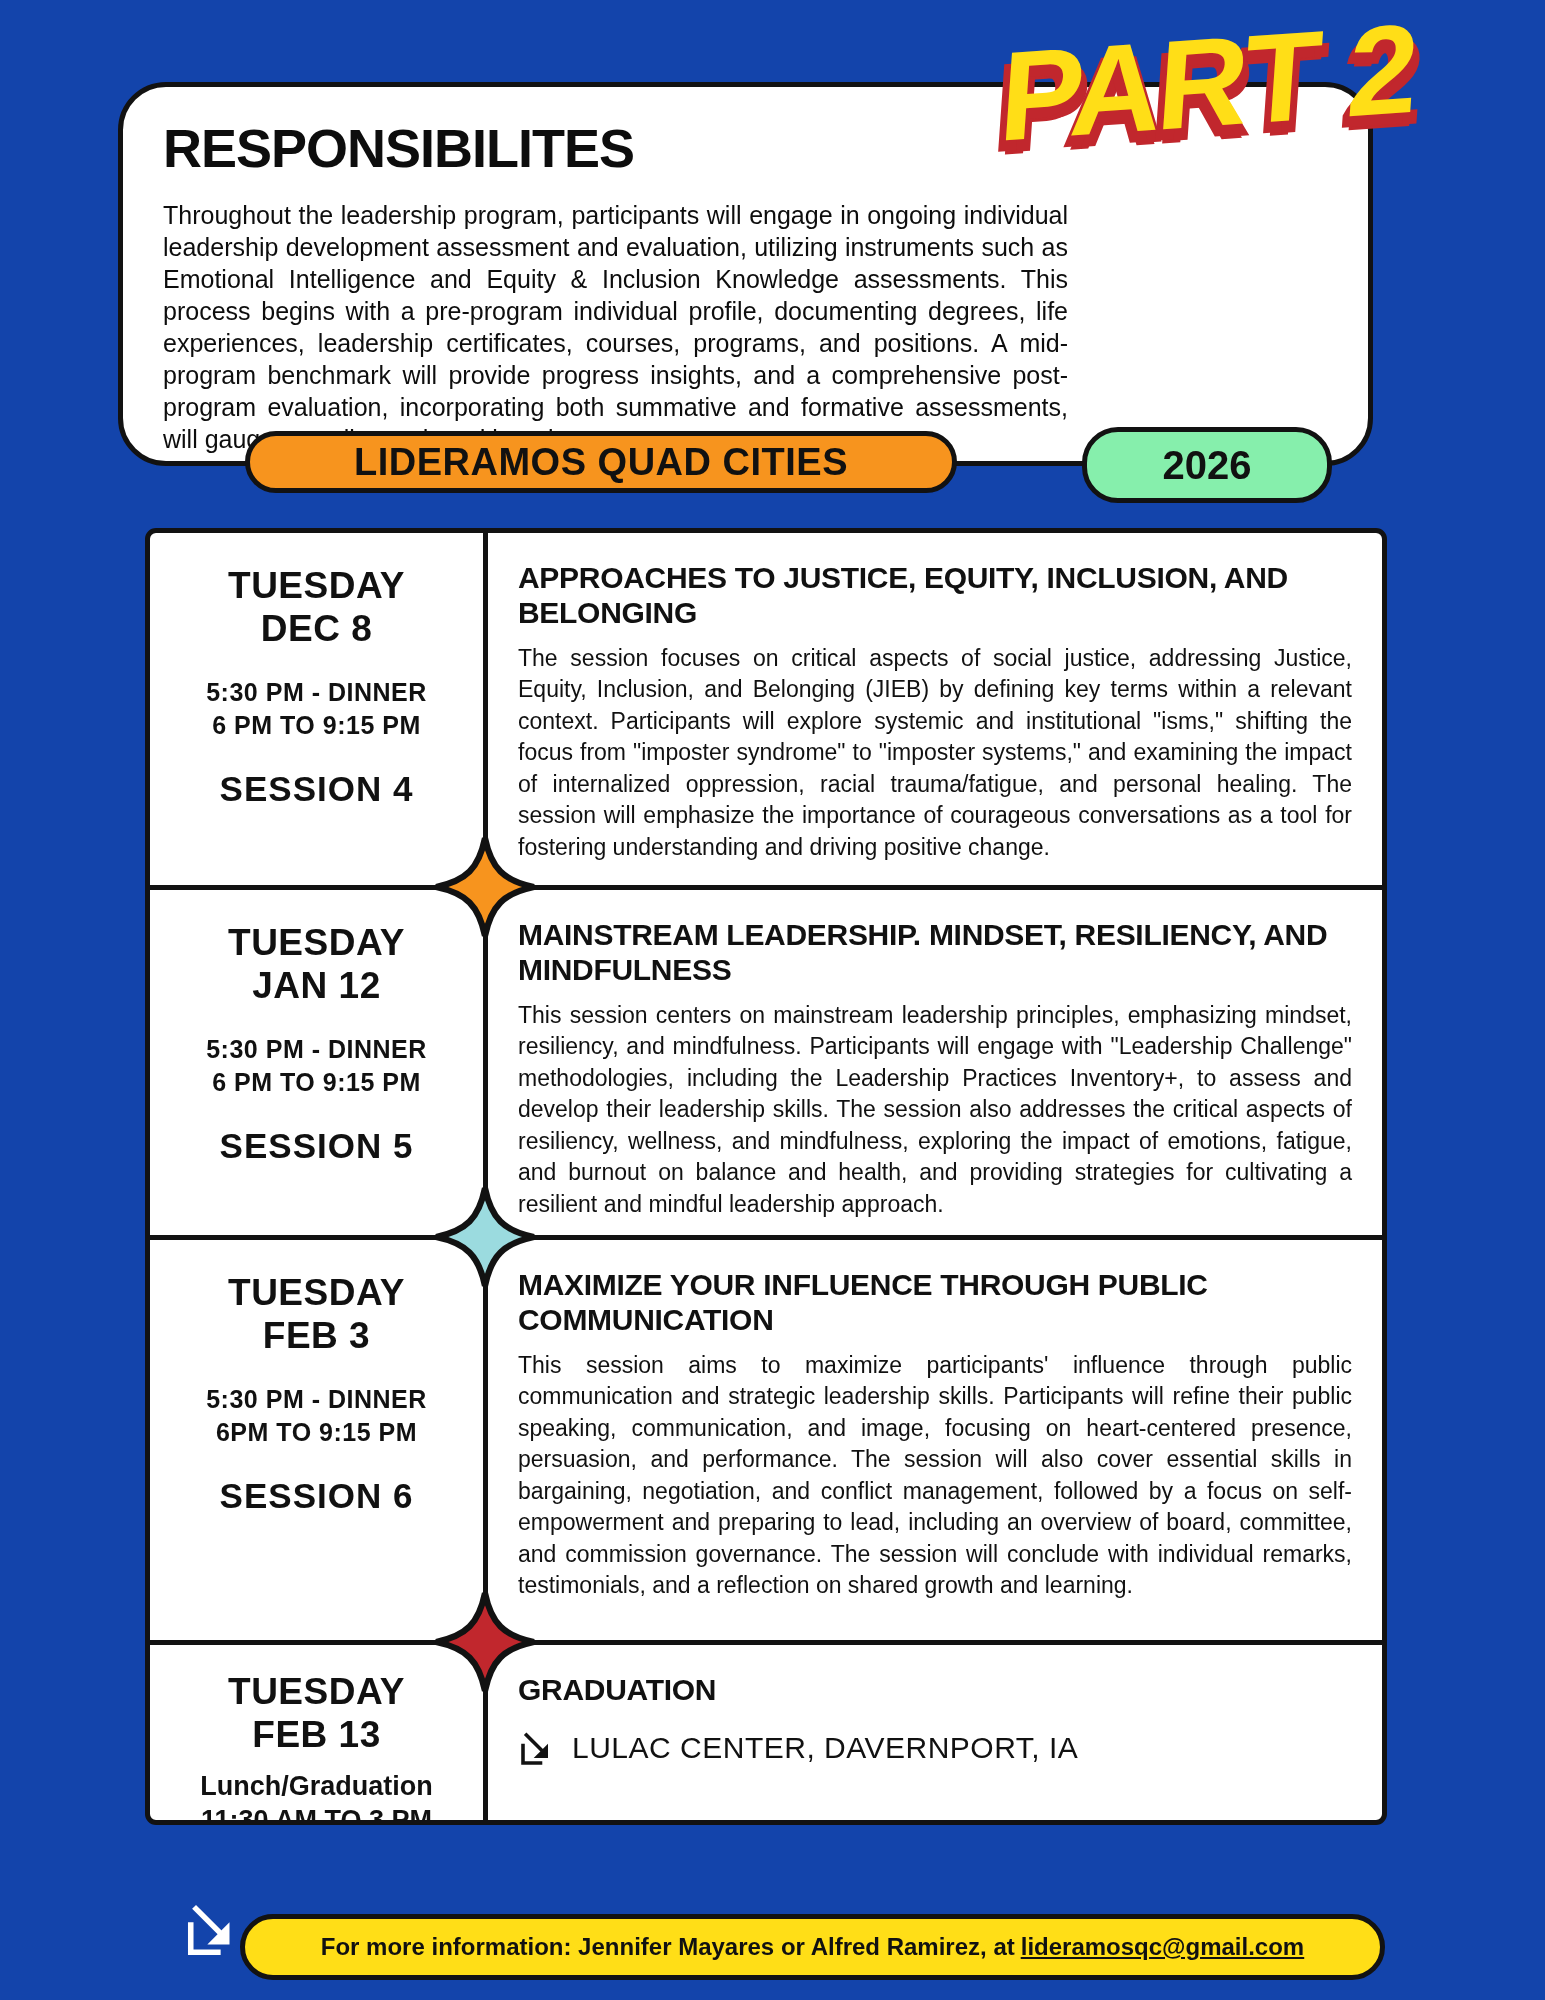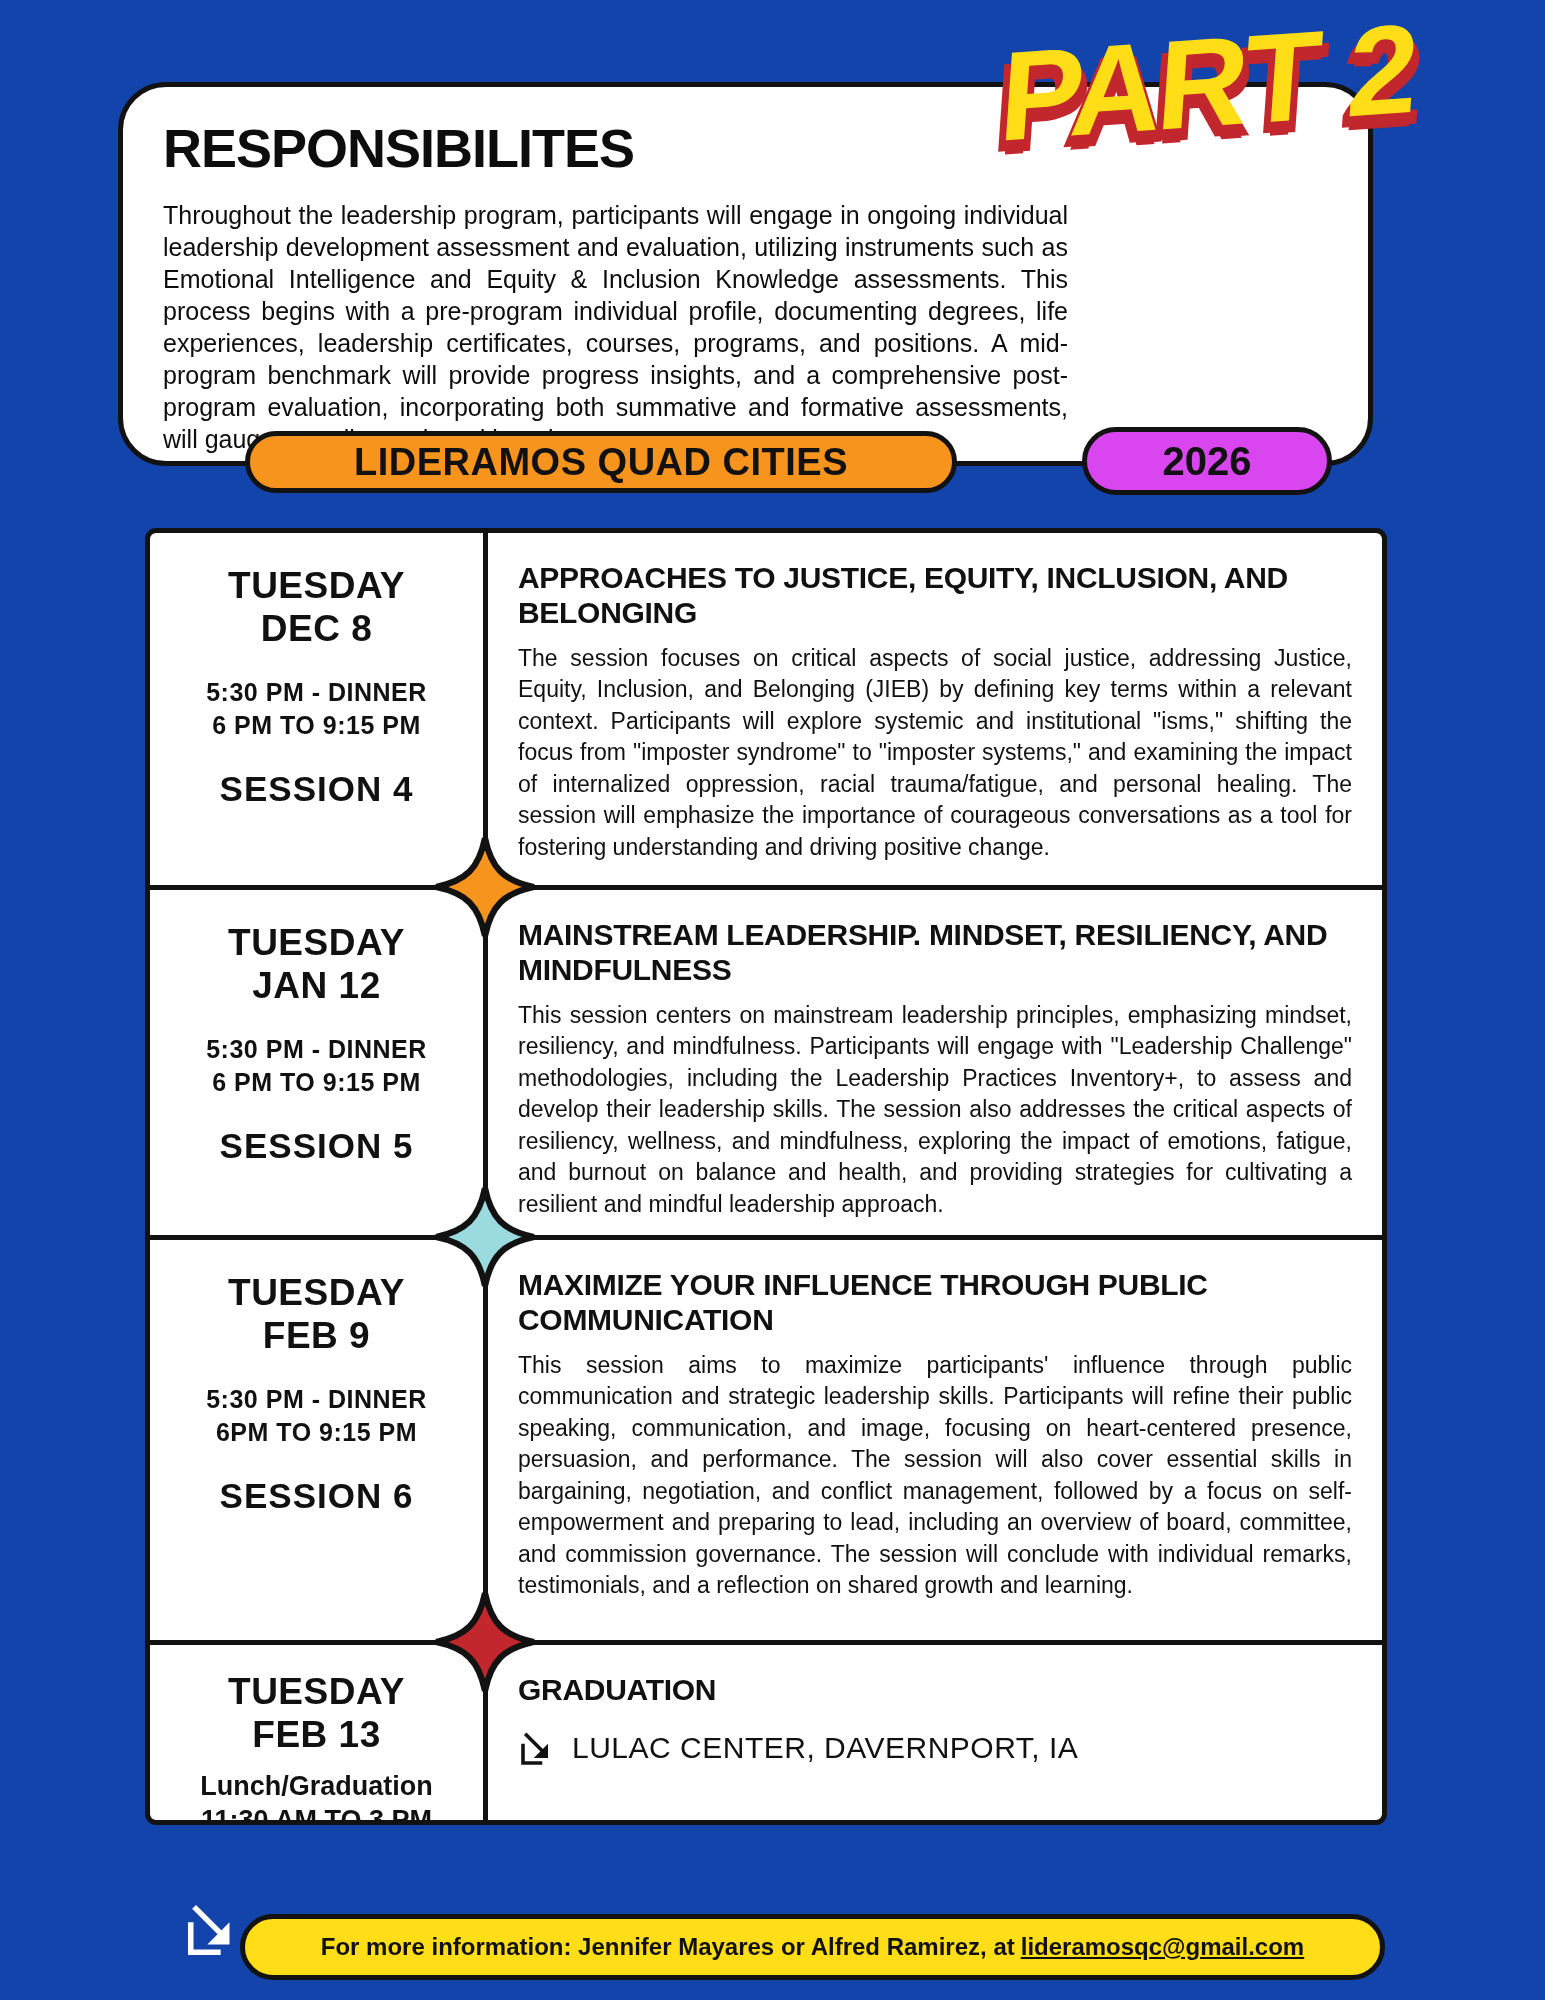--- a/index.html
+++ b/index.html
@@ -29,21 +29,21 @@
     transform:rotate(-4deg) skewX(-8deg);
     text-shadow:-7px 11px 0 #C1272D, 7px 12px 0 #C1272D, 0 14px 0 #C1272D;
     white-space:nowrap;
   }
 
   
   .pill { position:absolute; display:flex; align-items:center; justify-content:center;
           border:5px solid #121212; border-radius:36px; z-index:6; }
   .pill-orange { left:245px; top:431px; width:712px; height:62px; background:#F7941E; }
   .pill-orange span { font-size:38px; font-weight:700; letter-spacing:0.5px; }
-  .pill-yellow { left:1082px; top:427px; width:250px; height:68px; background:#d946ef; }
+  .pill-yellow { left:1082px; top:427px; width:250px; height:76px; background:#86efac; }
   .pill-yellow span { font-size:40px; font-weight:700; }
 
   
   .schedule {
     position:absolute; left:145px; top:528px; width:1242px; height:1297px;
     background:#fff; border:5px solid #121212; border-radius:11px;
     display:grid; grid-template-columns:338px 1fr; grid-template-rows:357px 350px 405px 1fr;
     overflow:hidden;
   }
   .cell { overflow:hidden; }
@@ -125,21 +125,21 @@
       <div class="session">SESSION 5</div>
     </div>
     <div class="cell right bline">
       <h2>MAINSTREAM LEADERSHIP. MINDSET, RESILIENCY, AND MINDFULNESS</h2>
       <p class="desc">This session centers on mainstream leadership principles, emphasizing mindset, resiliency, and mindfulness. Participants will engage with "Leadership Challenge" methodologies, including the Leadership Practices Inventory+, to assess and develop their leadership skills. The session also addresses the critical aspects of resiliency, wellness, and mindfulness, exploring the impact of emotions, fatigue, and burnout on balance and health, and providing strategies for cultivating a resilient and mindful leadership approach.</p>
     </div>
 
     <div class="cell left bline">
       <div class="daydate">
         <span>TUESDAY</span><br>
-        <span>FEB 9</span>
+        <span>FEB 3</span>
       </div>
       <div class="times">
         <span>5:30 PM - DINNER</span><br>
         <span>6PM TO 9:15 PM</span>
       </div>
       <div class="session">SESSION 6</div>
     </div>
     <div class="cell right bline">
       <h2>MAXIMIZE YOUR INFLUENCE THROUGH PUBLIC COMMUNICATION</h2>
       <p class="desc">This session aims to maximize participants' influence through public communication and strategic leadership skills. Participants will refine their public speaking, communication, and image, focusing on heart-centered presence, persuasion, and performance. The session will also cover essential skills in bargaining, negotiation, and conflict management, followed by a focus on self-empowerment and preparing to lead, including an overview of board, committee, and commission governance. The session will conclude with individual remarks, testimonials, and a reflection on shared growth and learning.</p>

